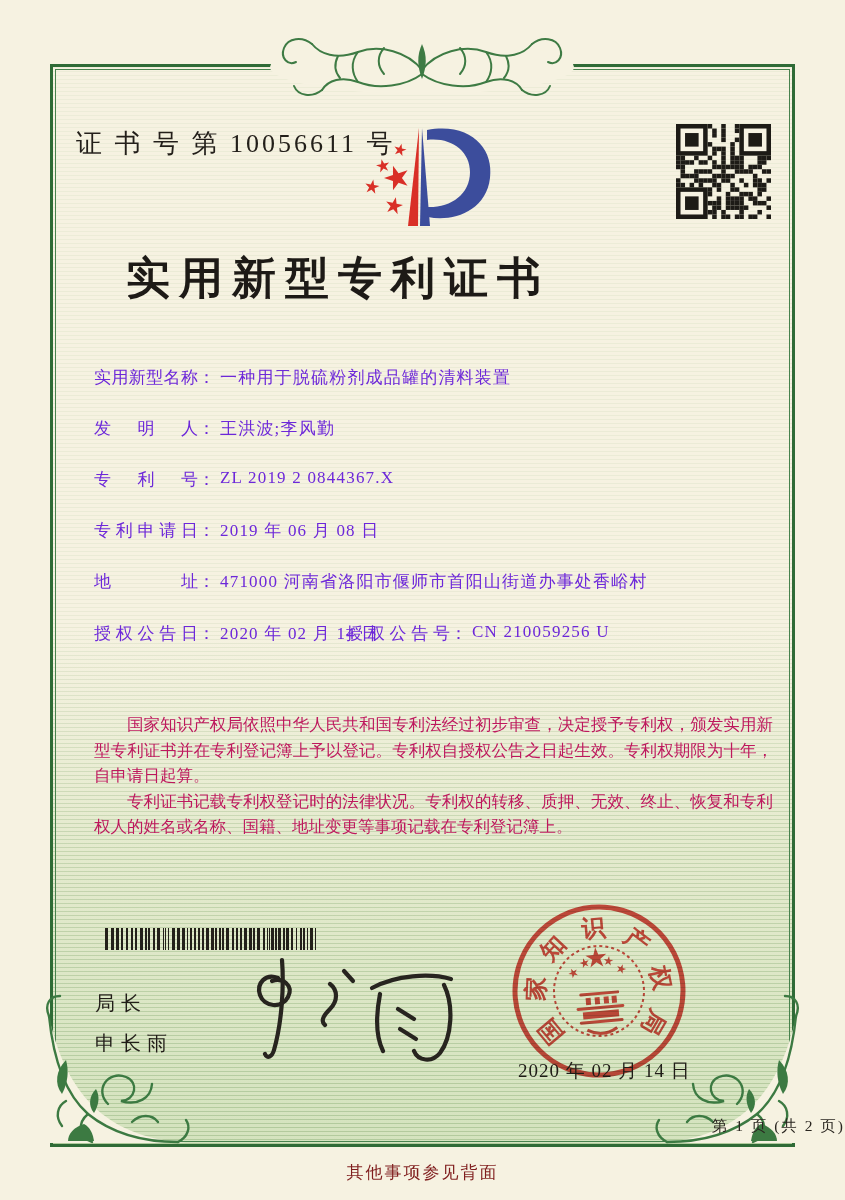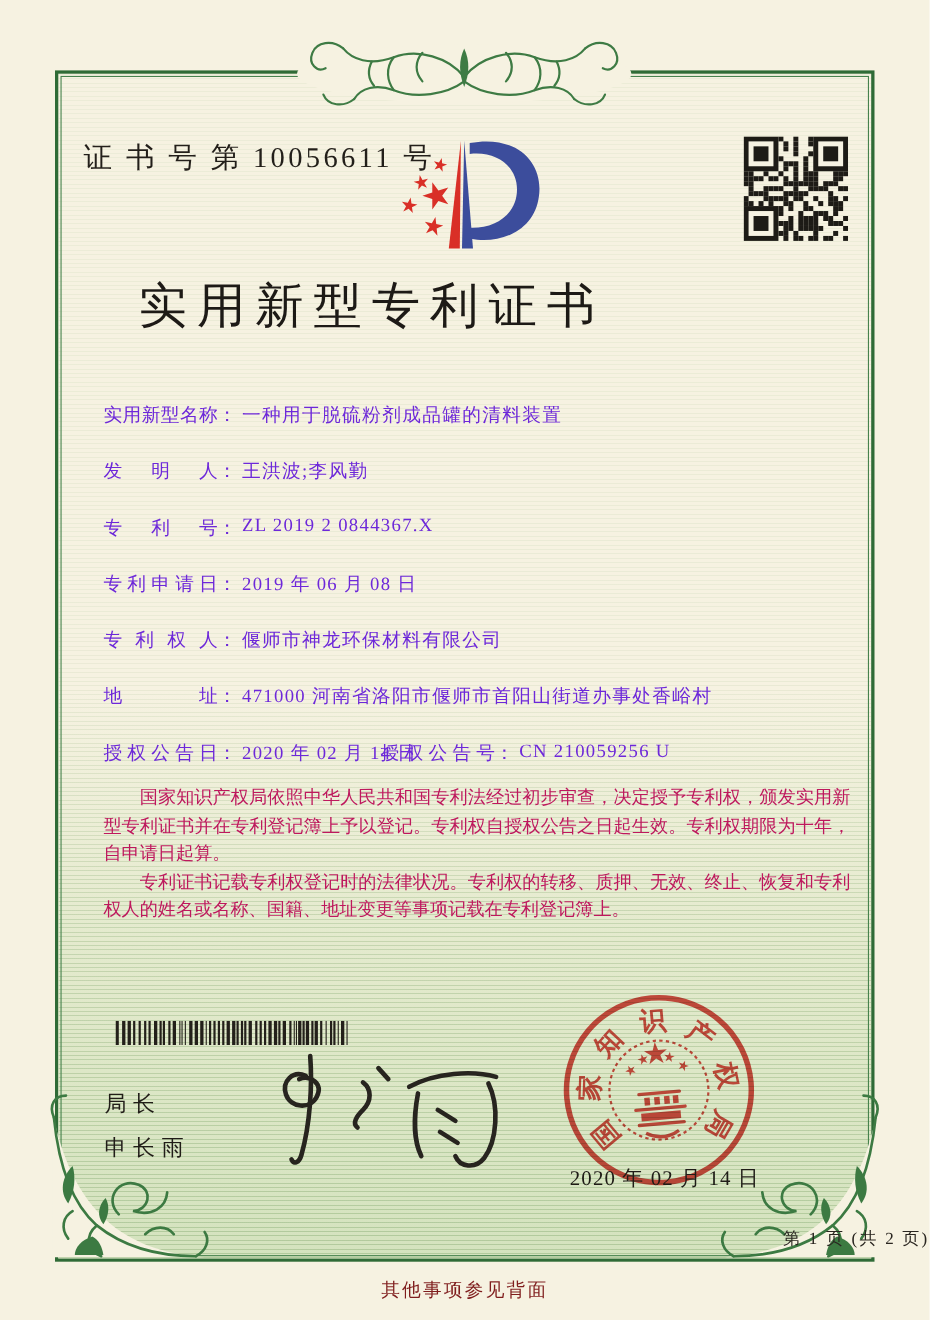--- a/index.html
+++ b/index.html
@@ -17,21 +17,21 @@
 
   .ornament-top{position:absolute;left:262px;top:34px;width:320px;height:70px;}
   .flourish{position:absolute;width:165px;height:160px;}
   .flourish.bl{left:36px;top:994px;}
   .flourish.br{left:644px;top:994px;transform:scaleX(-1);}
 
   .cert-no{position:absolute;left:76px;top:126px;font-size:26px;letter-spacing:3px;color:#231f1a;}
   .logo{position:absolute;left:342px;top:118px;width:178px;height:120px;}
   .qr{position:absolute;left:676px;top:124px;width:95px;height:95px;}
 
-  .title{position:absolute;left:0;top:249px;width:676px;text-align:center;font-size:44px;font-weight:normal;letter-spacing:9px;color:#1d1a16;}
+  .title{position:absolute;left:0;top:249px;width:676px;text-align:center;font-size:44px;font-weight:bold;letter-spacing:9px;color:#1d1a16;}
 
   .fields{position:absolute;left:94px;top:366px;width:682px;font-size:17px;color:#6d28d9;}
   .frow{height:51px;position:relative;white-space:nowrap;}
   .frow.last{margin-top:1px;}
   .flabel{display:inline-block;width:104px;text-align:justify;text-align-last:justify;vertical-align:top;}
   .fcolon{display:inline-block;vertical-align:top;}
   .fvalue{display:inline-block;margin-left:5px;letter-spacing:1.2px;vertical-align:top;}
   .grant2{position:absolute;left:252px;top:0;white-space:nowrap;}
 
   .paras{position:absolute;left:94px;top:712px;width:679px;font-size:16.5px;line-height:25.6px;text-align:justify;color:#be185d;}
@@ -302,23 +302,20 @@
     <div class="frow">
       <span class="flabel">发明人</span><span class="fcolon">：</span><span class="fvalue">王洪波;李风勤</span>
     </div>
     <div class="frow">
       <span class="flabel">专利号</span><span class="fcolon">：</span><span class="fvalue">ZL 2019 2 0844367.X</span>
     </div>
     <div class="frow">
       <span class="flabel">专利申请日</span><span class="fcolon">：</span><span class="fvalue">2019 年 06 月 08 日</span>
     </div>
     <div class="frow">
-      <span class="flabel">专利权人</span><span class="fcolon">：</span><span class="fvalue">偃师市神龙环保材料有限公司</span>
-    </div>
-    <div class="frow">
       <span class="flabel">地址</span><span class="fcolon">：</span><span class="fvalue">471000 河南省洛阳市偃师市首阳山街道办事处香峪村</span>
     </div>
     <div class="frow last">
       <span class="flabel">授权公告日</span><span class="fcolon">：</span><span class="fvalue">2020 年 02 月 14 日</span>
       <span class="grant2">
         <span class="flabel">授权公告号</span><span class="fcolon">：</span><span class="fvalue">CN 210059256 U</span>
       </span>
     </div>
   </div>
 

